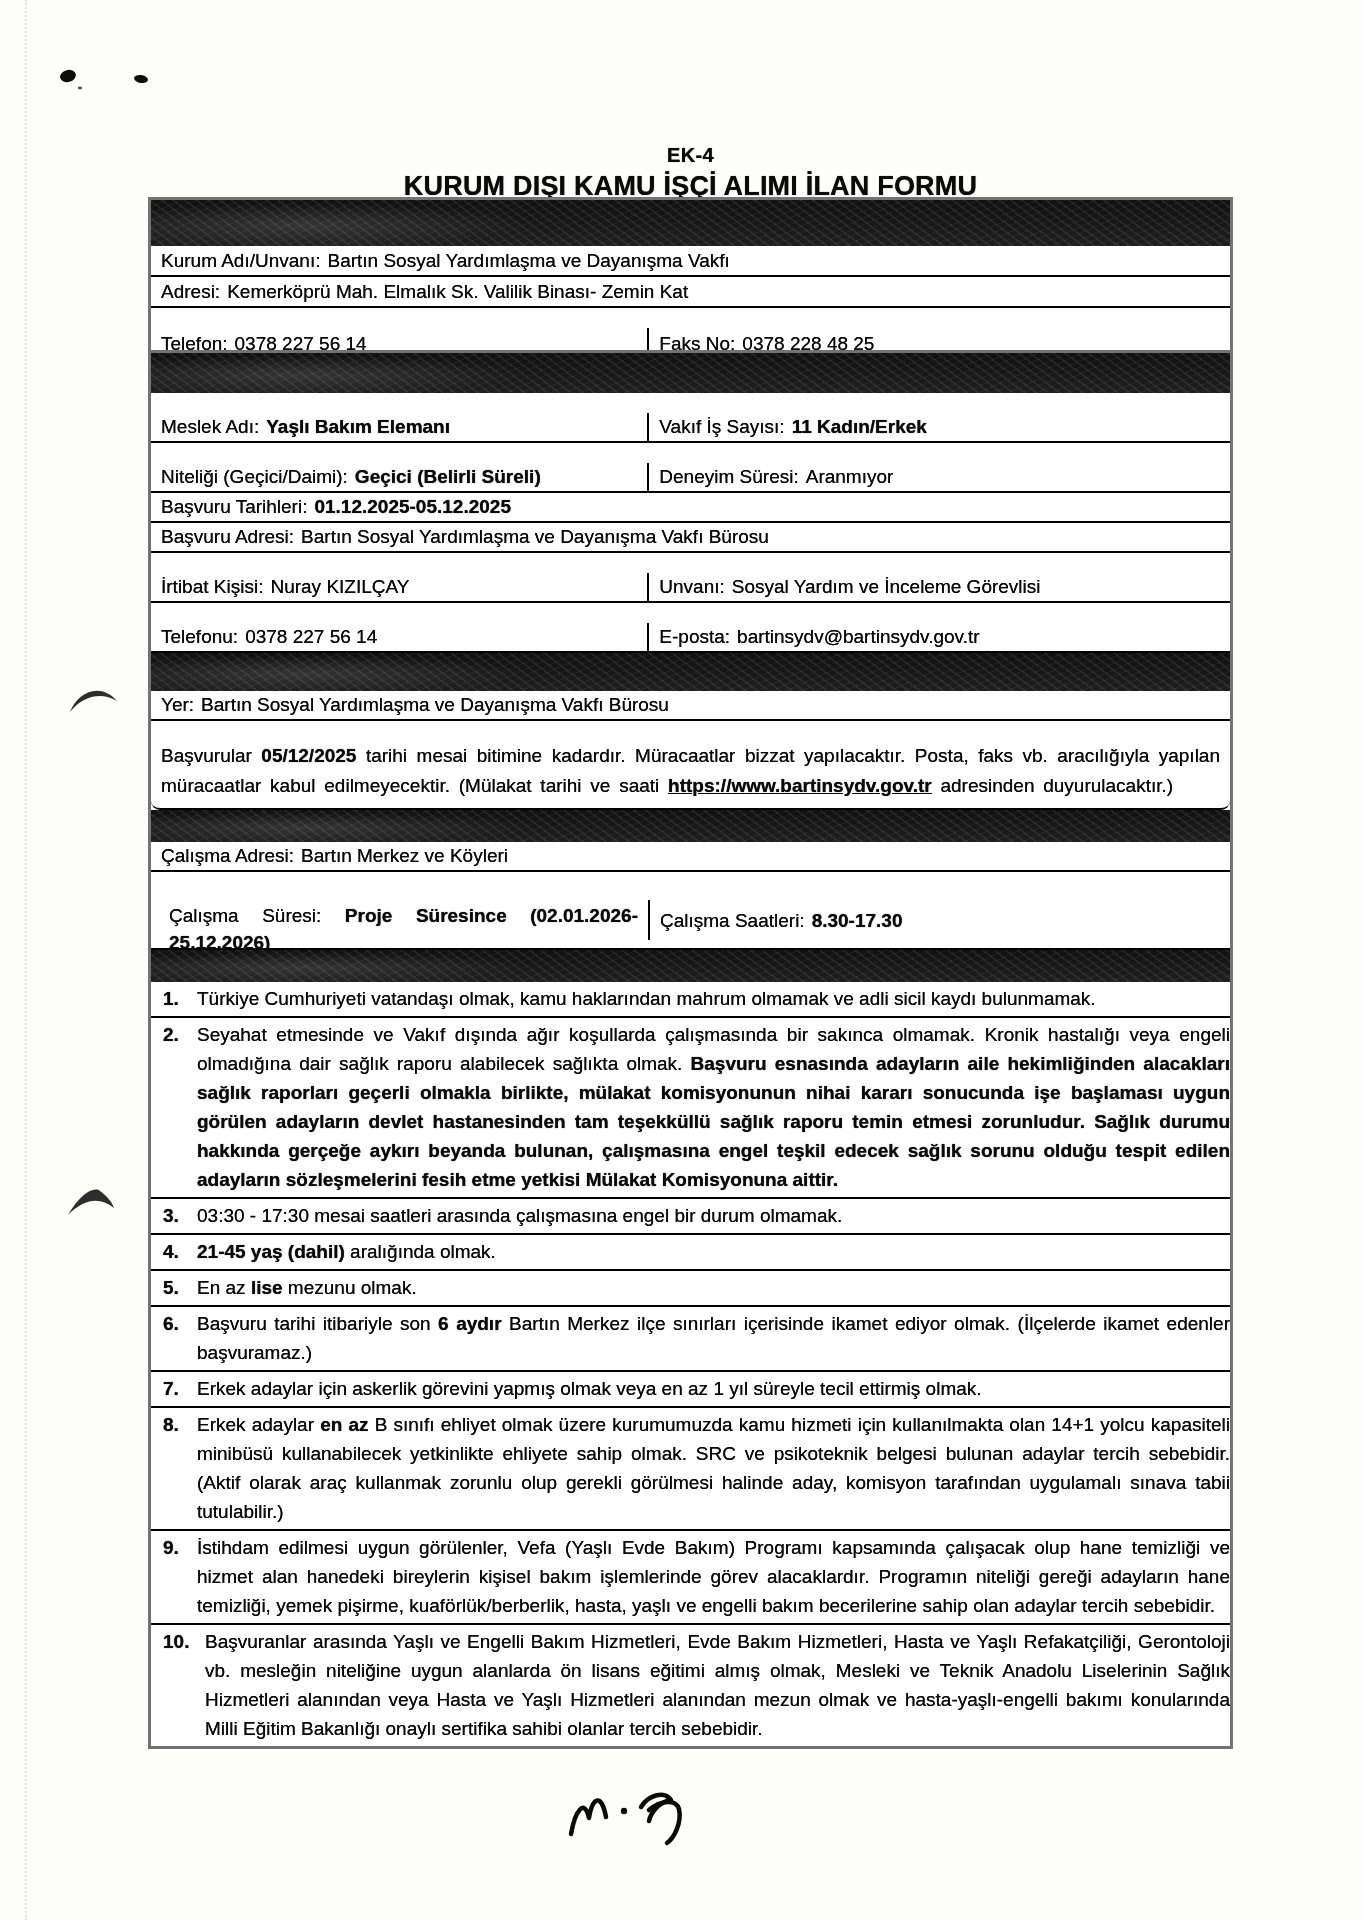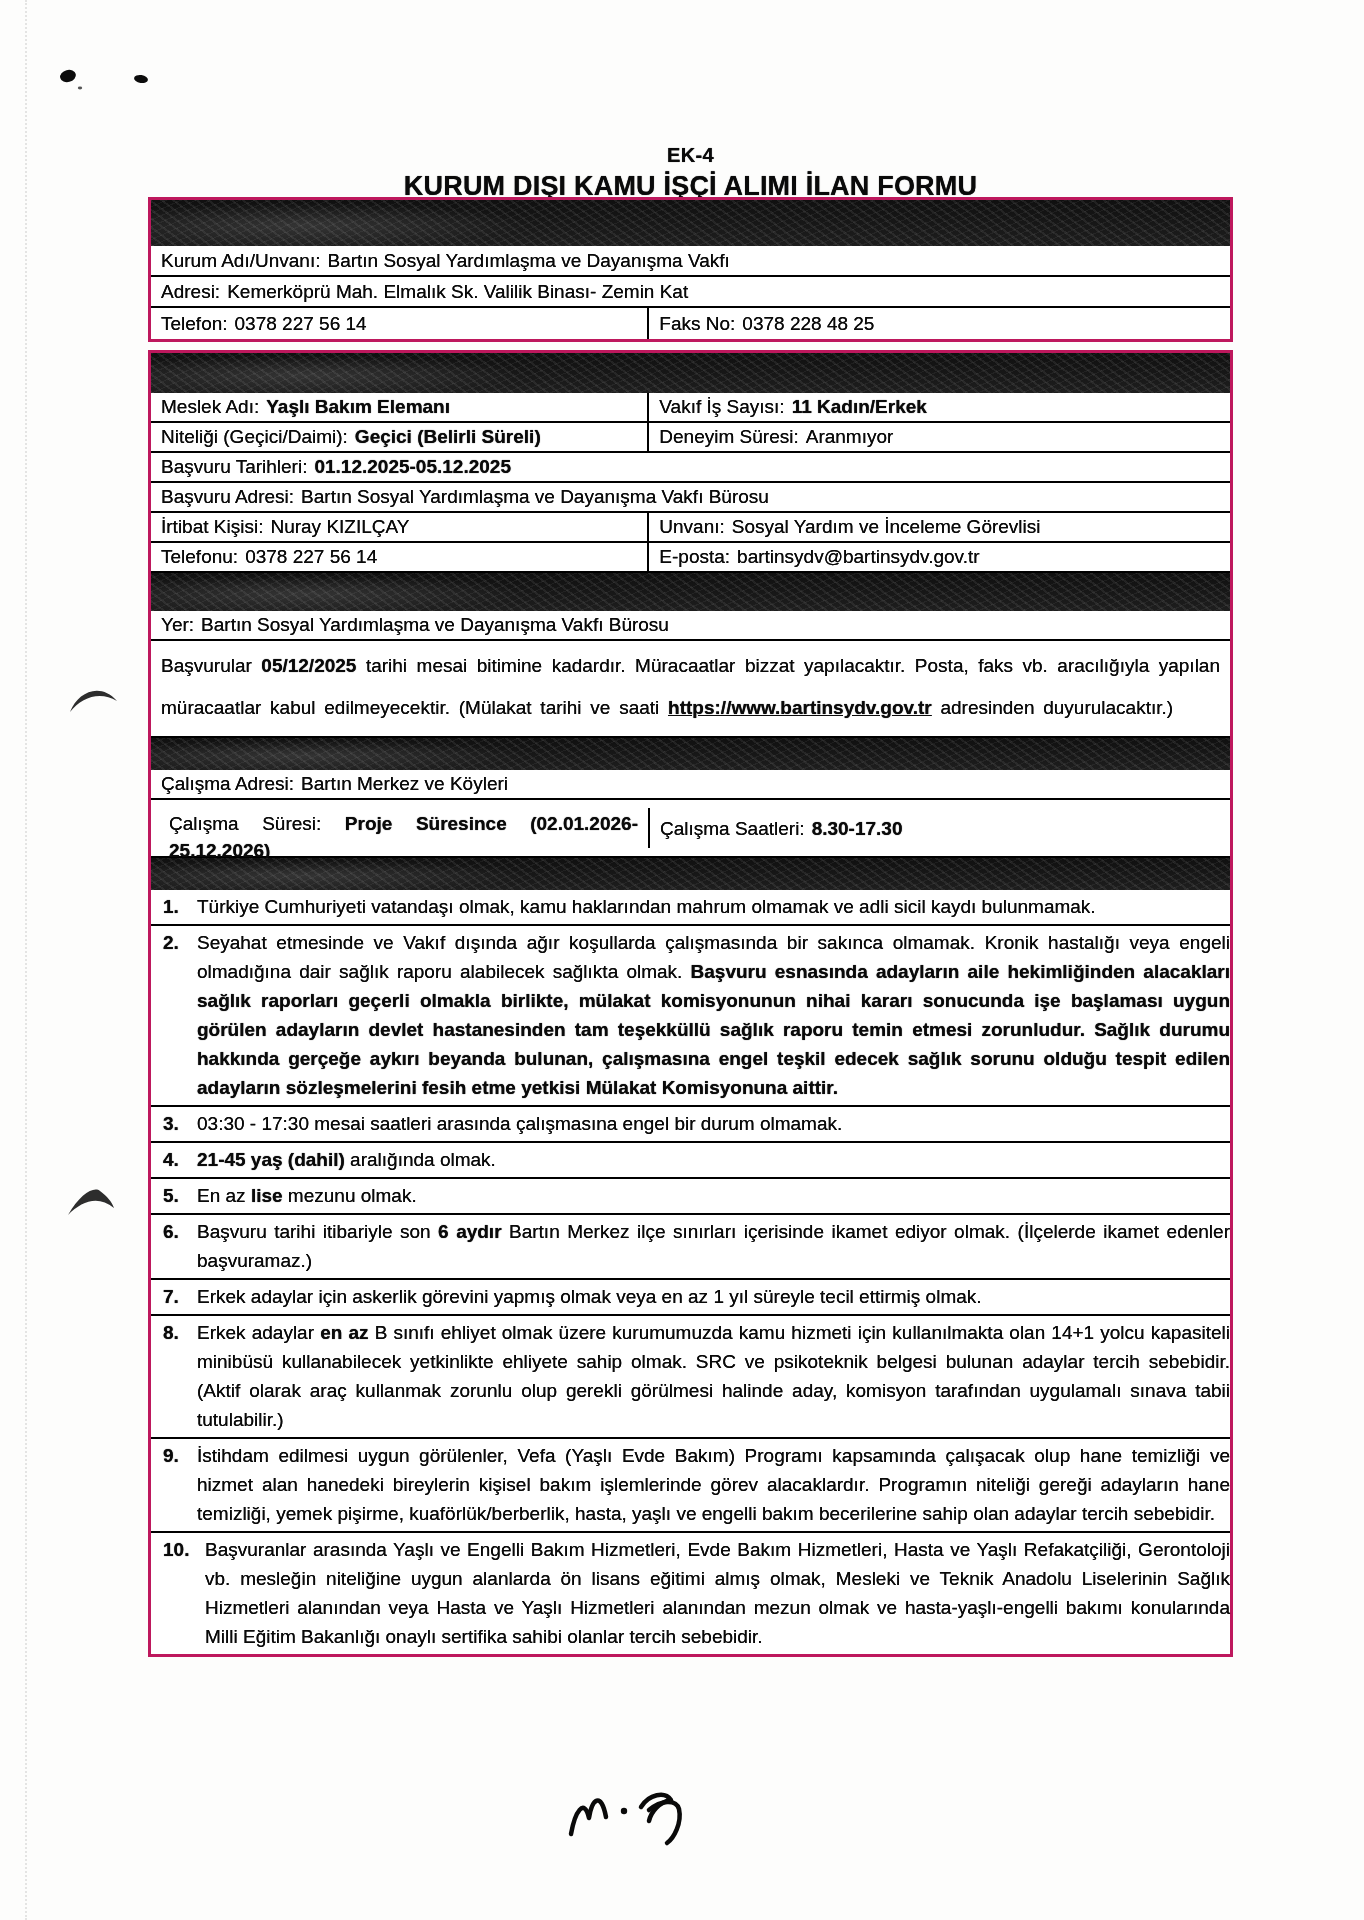--- a/index.html
+++ b/index.html
@@ -9,21 +9,21 @@
     font-family:"Liberation Sans",sans-serif;
     overflow:hidden;
   }
   .scan-edge{position:absolute;left:25px;top:0;height:100%;border-left:2px dotted rgba(140,140,140,.22);}
   .doc-head{position:absolute;left:148px;top:102px;width:1085px;text-align:center;}
   .ek{font-size:20px;font-weight:700;text-shadow:0 0 .7px currentColor;letter-spacing:.3px;margin-top:42px;}
   .title{font-size:27px;font-weight:700;margin-top:4px;text-shadow:0 0 .8px currentColor;letter-spacing:.2px;}
 
   .boxa,.boxb{
     position:absolute;left:148px;width:1085px;
-    border:3px solid #be185d;box-sizing:border-box;background:#fff;
+    border:3px solid #737373;box-sizing:border-box;background:#fff;
     font-size:19px;text-shadow:0 0 .55px currentColor;
   }
   .boxa{top:197px;}
   .boxb{top:350px;}
 
   .band{
     position:relative;width:100%;
     background:
       repeating-linear-gradient(37deg, rgba(255,255,255,.07) 0 2px, transparent 2px 7px),
       repeating-linear-gradient(-24deg, rgba(255,255,255,.05) 0 1px, transparent 1px 6px),
@@ -35,27 +35,27 @@
   }
   .h48{height:46px;} .h40{height:40px;} .h38{height:38px;} .h32{height:32px;}
 
   .row{height:30px;display:flex;align-items:center;padding:0 10px;border-bottom:2px solid #000;box-sizing:border-box;}
   .boxa .row{height:31px;}
   .row:last-child{border-bottom:none;}
   .lbl,.val{white-space:pre;}
   .val{margin-left:7px;}
   b,.bold{font-weight:700;text-shadow:0 0 .85px currentColor;}
 
-  .split{padding:0;}
+  .split{padding:0;margin-top:20px;}
   .split .cell{flex:0 0 46%;height:100%;display:flex;align-items:center;padding:0 10px;box-sizing:border-box;}
   .split .c2{flex:1 1 auto;border-left:2px solid #000;}
 
   .para{
-    padding:4px 10px 7px;line-height:42px;text-align:justify;
-    border-bottom:2px solid #000;word-spacing:3.5px;
+    padding:20px 10px 7px;line-height:30px;text-align:justify;
+    border-bottom:2px solid #000;word-spacing:3.5px;border-radius:9px;
   }
   .para .url{font-weight:700;text-decoration:underline;text-shadow:0 0 .85px currentColor;}
 
   .row.tall{height:58px;padding:8px;}
   .row.tall .cell{flex:0 0 46%;height:100%;padding:2px 10px 0;box-sizing:border-box;display:block;text-align:justify;line-height:27px;word-spacing:4px;}
   .row.tall .c2{flex:1 1 auto;border-left:2px solid #000;display:flex;align-items:center;text-align:left;word-spacing:normal;padding:0 10px;}
   .row.tall .cell .lbl,.row.tall .cell .val{white-space:normal;}
 
   .req{display:flex;border-bottom:2px solid #000;line-height:29px;padding:2px 0 3px;}
   .req:last-child{border-bottom:none;gap:8px;}

